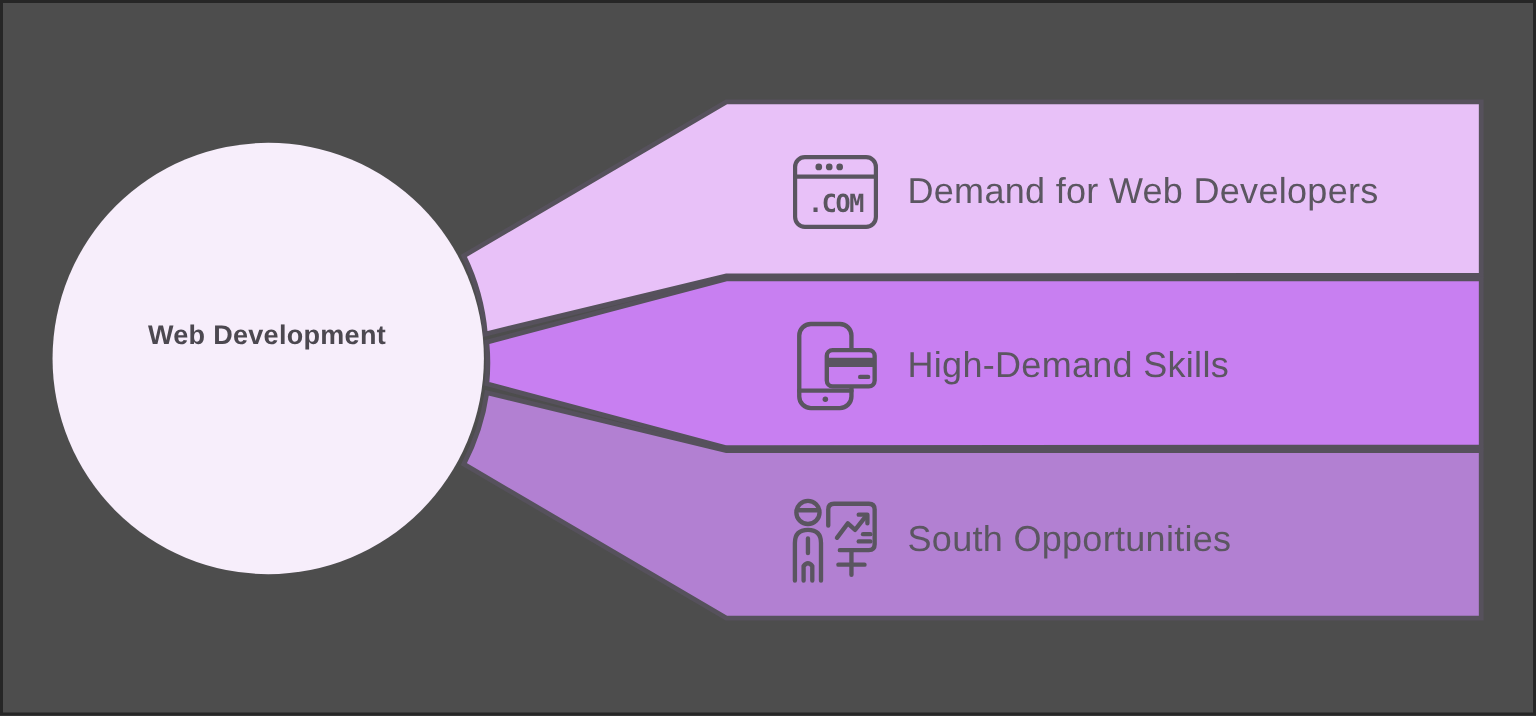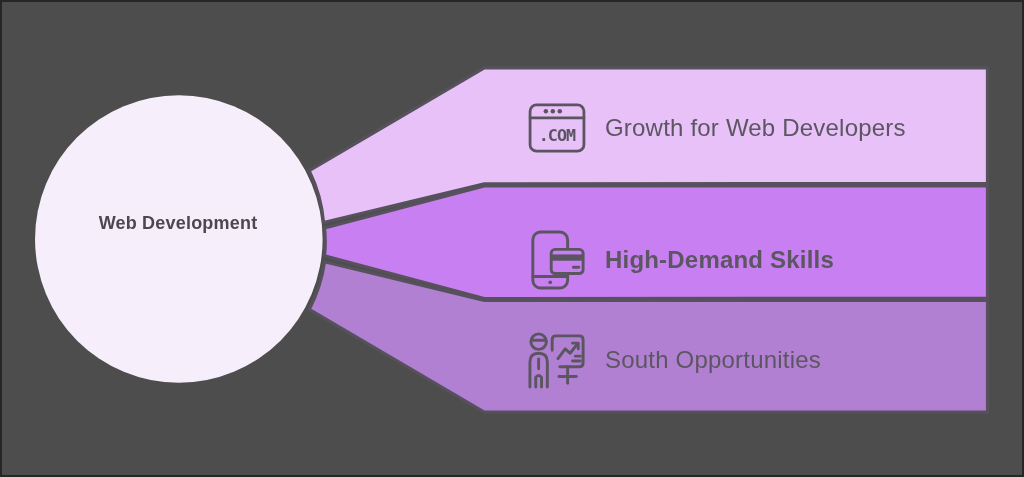--- a/index.html
+++ b/index.html
@@ -19,21 +19,21 @@
     text-align:center;
     font-size:18px;font-weight:bold;line-height:31px;
     color:#4c4850;
     letter-spacing:0.2px;
   }
   .row{
     position:absolute;left:523px;height:64px;
     display:flex;align-items:center;gap:16px;
   }
   .row-1{top:94px;}
-  .row-2{top:226px;font-weight:bold;}
+  .row-2{top:210px;}
   .row-3{top:326px;}
   .icon-box{
     width:64px;height:64px;
     display:flex;align-items:center;justify-content:center;
     flex:0 0 auto;
   }
   .item-label{
     font-size:24px;
     color:#5b5661;
     white-space:nowrap;
@@ -70,21 +70,21 @@
     <span class="icon-box">
       <svg width="60" height="52" viewBox="0 0 64 56">
         <rect class="icon-stroke" x="3" y="3" width="58" height="50" rx="7"></rect>
         <line class="icon-stroke" x1="3" y1="17" x2="61" y2="17"></line>
         <circle class="icon-fill" cx="20" cy="10" r="2.4"></circle>
         <circle class="icon-fill" cx="27.5" cy="10" r="2.4"></circle>
         <circle class="icon-fill" cx="35" cy="10" r="2.4"></circle>
         <text class="dotcom-text" x="32" y="42" text-anchor="middle">.COM</text>
       </svg>
     </span>
-    <span class="item-label">Growth for Web Developers</span>
+    <span class="item-label">Demand for Web Developers</span>
   </div>
 
   <div class="row row-2">
     <span class="icon-box">
       <svg width="58" height="62" viewBox="0 0 60 64">
         <rect class="icon-stroke" x="5" y="3" width="36" height="58" rx="8"></rect>
         <line class="icon-stroke" x1="5" y1="49" x2="41" y2="49"></line>
         <circle class="icon-fill" cx="23" cy="55" r="1.9"></circle>
         <rect x="24" y="21" width="33" height="25" rx="4" stroke="#5a5560" stroke-width="3" fill="#c87ff1"></rect>
         <line x1="24.5" y1="29.5" x2="56.5" y2="29.5" stroke="#5a5560" stroke-width="6.5"></line>

